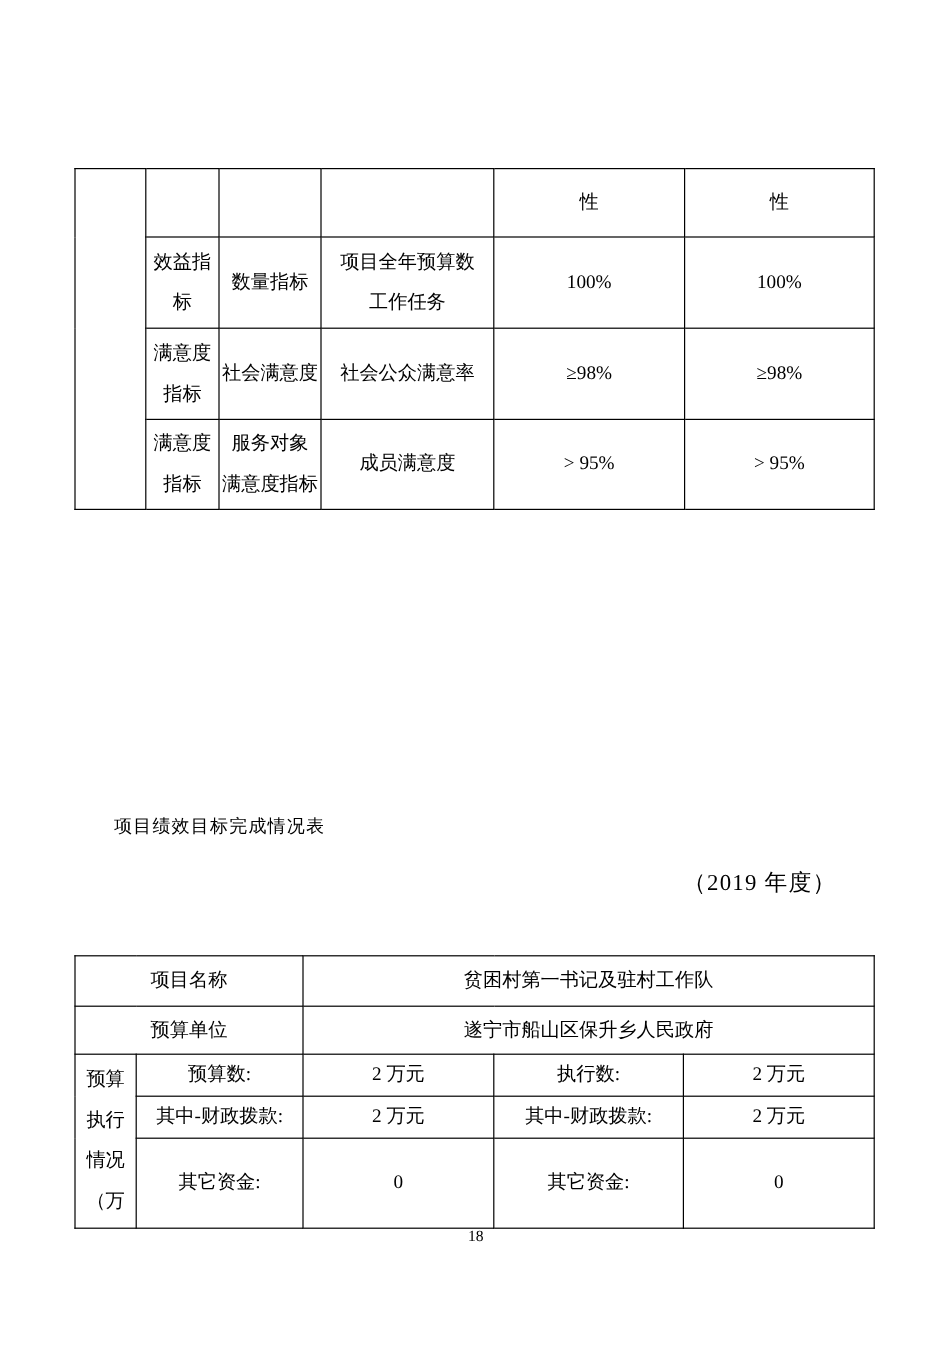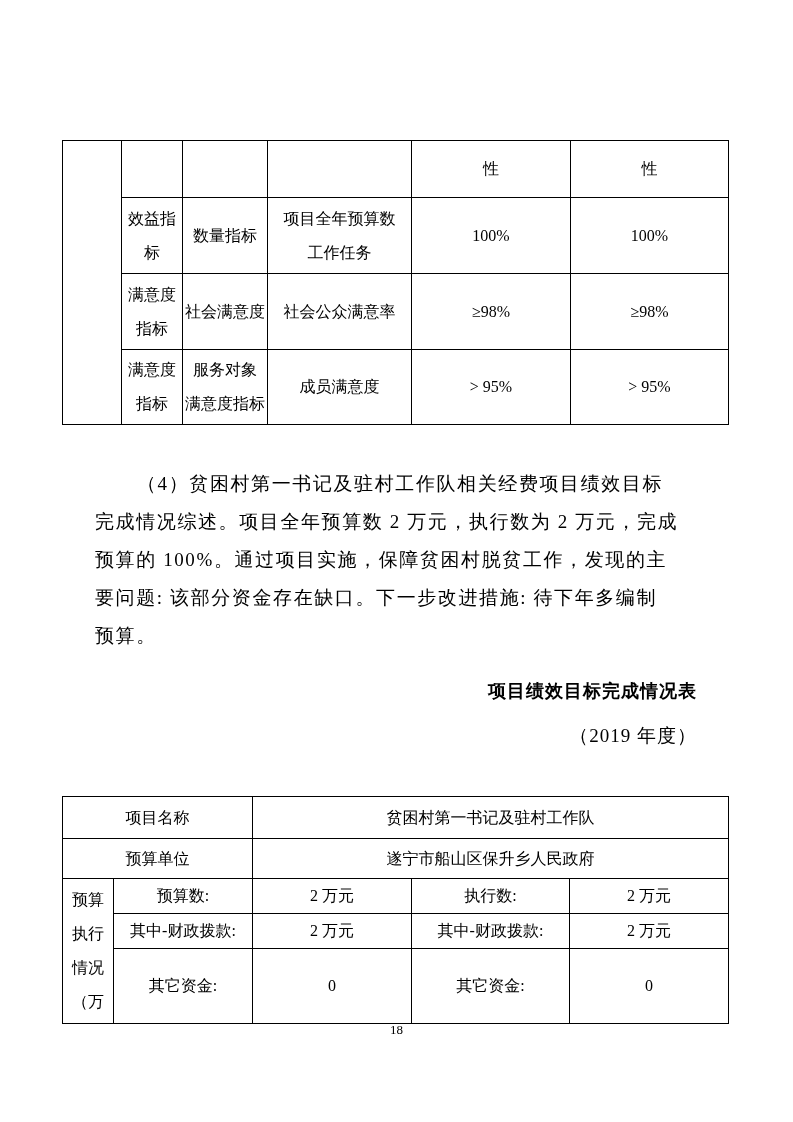--- a/index.html
+++ b/index.html
@@ -49,23 +49,23 @@
     letter-spacing: 1.6px;
     white-space: pre-line;
     text-indent: 42px;
     text-align: left;
   }
   .report-title {
     position: absolute;
     left: 95px;
     top: 679px;
     width: 602px;
-    text-align: right;
-    font-size: 18px;
-    font-weight: bold;
+    text-align: left;
+    font-size: 15px;
+    font-weight: normal;
     letter-spacing: 1px;
   }
   .report-subtitle {
     position: absolute;
     left: 95px;
     top: 723px;
     width: 602px;
     text-align: right;
     font-size: 19px;
     letter-spacing: 1px;
@@ -124,25 +124,20 @@
 指标</td>
       <td>服务对象
 满意度指标</td>
       <td>成员满意度</td>
       <td>&gt; 95%</td>
       <td>&gt; 95%</td>
     </tr>
   </tbody>
     </table>
 
-  <div class="body-paragraph">（4）贫困村第一书记及驻村工作队相关经费项目绩效目标
-完成情况综述。项目全年预算数 2 万元，执行数为 2 万元，完成
-预算的 100%。通过项目实施，保障贫困村脱贫工作，发现的主
-要问题: 该部分资金存在缺口。下一步改进措施: 待下年多编制
-预算。</div>
 
   <div class="report-title">项目绩效目标完成情况表</div>
   <div class="report-subtitle">（2019 年度）</div>
 
   <table class="doc" id="bottom-table">
     <colgroup>
       <col style="width:51px">
         <col style="width:139px">
         <col style="width:159px">
       <col style="width:158px">

